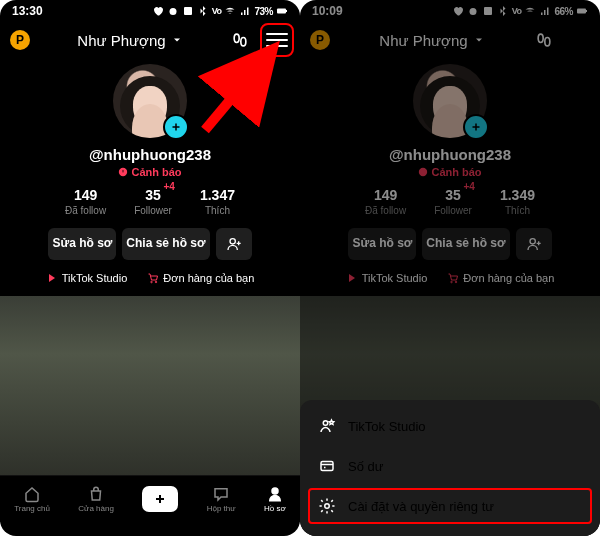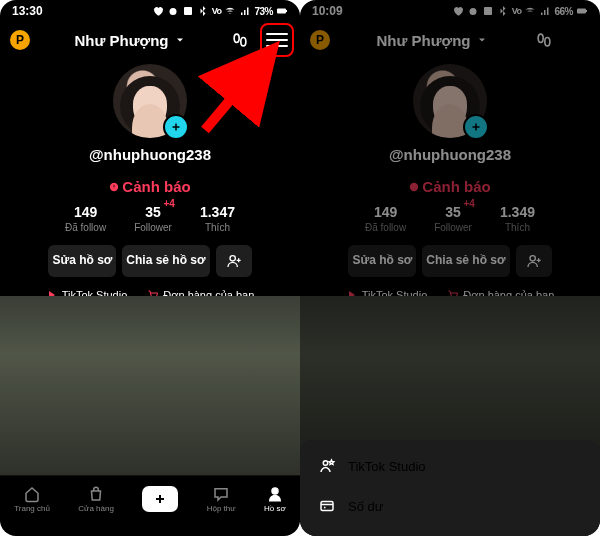--- a/index.html
+++ b/index.html
@@ -7,38 +7,38 @@
   .phone{width:300px;height:536px;position:relative;overflow:hidden;border-radius:16px;}
   .screen{position:absolute;inset:0;background:#000;color:#fff;}
   .dim .screen{filter:brightness(.55);}
   
   .status{display:flex;align-items:center;justify-content:space-between;height:22px;padding:0 12px;font-size:12px;font-weight:600;}
   .status .icons{display:flex;gap:3px;align-items:center;font-size:10px;letter-spacing:-.5px;}
   .status svg{width:12px;height:12px;fill:#fff;}
   
   .hdr{display:flex;align-items:center;justify-content:space-between;padding:0 10px;height:36px;}
   .p-badge{width:20px;height:20px;border-radius:50%;background:#f6a400;color:#000;font-size:12px;font-weight:700;display:flex;align-items:center;justify-content:center;}
-  .title{font-size:15px;font-weight:700;display:flex;align-items:center;gap:5px;}
+  .title{font-size:15px;font-weight:400;display:flex;align-items:center;gap:5px;}
   .title svg{width:12px;height:12px;fill:#fff;}
   .hdr-r{display:flex;align-items:center;gap:14px;}
   .hdr-r svg{width:20px;height:20px;stroke:#fff;fill:none;stroke-width:2;}
   .burger{width:22px;height:22px;display:flex;flex-direction:column;justify-content:center;gap:4px;padding:2px;}
   .burger span{height:2px;background:#fff;border-radius:1px;}
   .hl-red{outline:2px solid #ff0000;outline-offset:2px;border-radius:4px;}
   
   .profile{display:flex;flex-direction:column;align-items:center;margin-top:6px;}
   .avatar{width:74px;height:74px;border-radius:50%;background:radial-gradient(circle at 40% 30%,#d9b8a8 0 22%,#2a2320 24% 100%);position:relative;overflow:hidden;}
   .avatar::after{content:"";position:absolute;left:50%;top:54%;transform:translateX(-50%);width:36px;height:48px;background:#e9c7b5;border-radius:50% 50% 44% 44%;}
   .avatar::before{content:"";position:absolute;left:50%;top:16%;transform:translateX(-50%);width:60px;height:60px;border-radius:50%;background:#1c1714;}
   .avatar .face{position:absolute;left:50%;top:30%;transform:translateX(-50%);width:34px;height:40px;background:#f1d3c3;border-radius:46%;}
   .add{position:absolute;right:-2px;bottom:-2px;width:22px;height:22px;border-radius:50%;background:#20d5ec;border:2px solid #000;display:flex;align-items:center;justify-content:center;}
   .add svg{width:12px;height:12px;stroke:#000;stroke-width:3;}
   .avwrap{position:relative;}
   .uname{margin-top:8px;font-size:15px;font-weight:600;}
-  .warn{margin-top:15px;font-size:15px;color:#ff3b5c;font-weight:600;display:flex;align-items:center;gap:3px;}
+  .warn{margin-top:3px;font-size:11px;color:#ff3b5c;font-weight:600;display:flex;align-items:center;gap:3px;}
   .warn svg{width:10px;height:10px;fill:#ff3b5c;}
   
   .stats{display:flex;justify-content:center;gap:28px;margin-top:8px;}
   .stat{text-align:center;}
   .stat .n{font-size:14px;font-weight:700;position:relative;display:inline-block;}
   .stat .sup{color:#ff3b5c;font-size:10px;font-weight:700;position:absolute;top:-6px;right:-14px;}
   .stat .l{font-size:10px;color:#888;margin-top:1px;}
   
   .btns{display:flex;justify-content:center;gap:6px;margin-top:12px;padding:0 14px;}
   .btn{background:#1f1f1f;border-radius:6px;padding:8px 4px;font-size:12px;font-weight:600;}
@@ -423,16 +423,23 @@
           </svg>
       <span>TikTok Studio</span>
     </div>
     <div class="row">
       <svg viewBox="0 0 24 24">
             <rect x="4" y="6" width="16" height="12" rx="2"></rect>
             <path d="M4 10h16M8 14h2"></path>
           </svg>
       <span>Số dư</span>
     </div>
+    <div class="row hl">
+      <svg viewBox="0 0 24 24">
+            <circle cx="12" cy="12" r="3"></circle>
+            <path d="M12 2v3M12 19v3M4.2 4.2l2.1 2.1M17.7 17.7l2.1 2.1M2 12h3M19 12h3M4.2 19.8l2.1-2.1M17.7 6.3l2.1-2.1"></path>
+          </svg>
+      <span>Cài đặt và quyền riêng tư</span>
+    </div>
   </div>
 </div>
 
 </div>
 
 </body></html>

